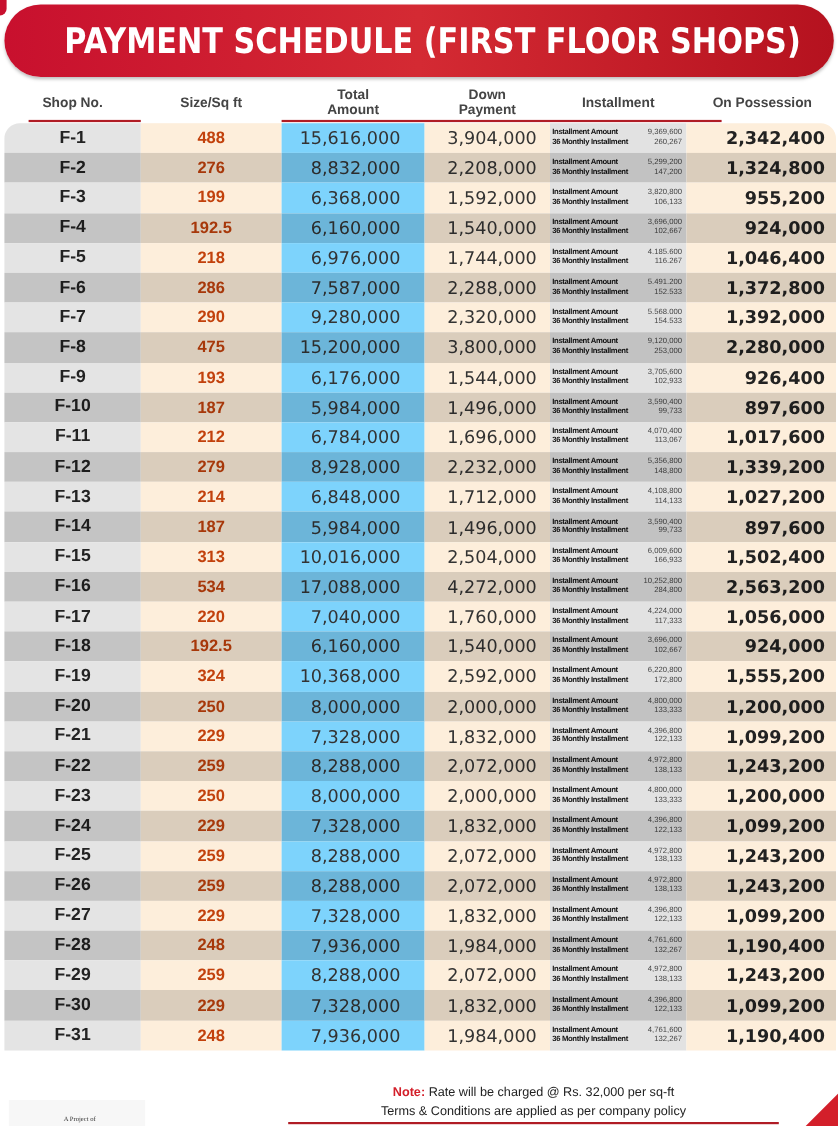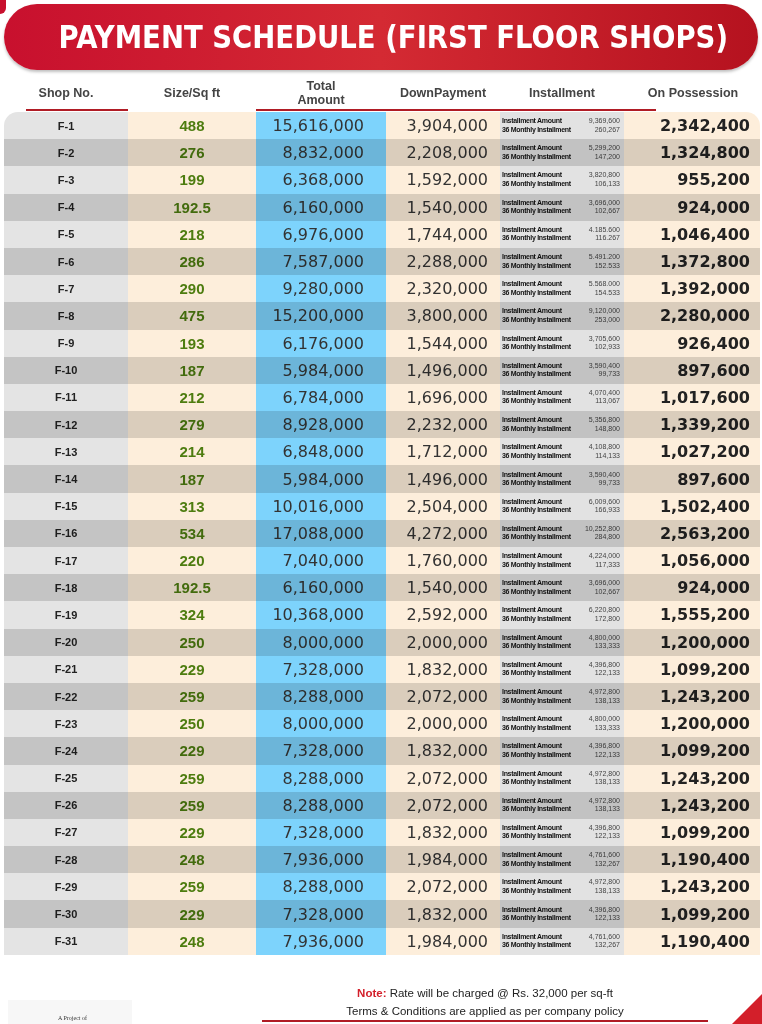--- a/index.html
+++ b/index.html
@@ -20,22 +20,22 @@
 
   .header-row { position: absolute; top: 74px; left: 0; width: 762px; height: 38px; }
   .hcell { position: absolute; top: 0; height: 38px; display: flex; align-items: center; justify-content: center;
     text-align: center; font-weight: bold; font-size: 12.5px; line-height: 14px; color: #444; }
   .hline { position: absolute; top: 109px; height: 2px; background: #b01c25; }
 
   .table { position: absolute; left: 4px; top: 112px; width: 756px; }
   .row { position: relative; height: 27.2px; display: flex; }
   .row.alt .c { filter: brightness(0.86); }
   .c { height: 100%; display: flex; align-items: center; font-weight: bold; }
-  .c-shop { width: 124px; background: #e4e4e4; justify-content: center; font-size: 11px; color: #222; }
-  .c-size { width: 128px; background: #fdeedb; justify-content: center; font-size: 15px; color: #4d7c0f; }
+  .c-shop { width: 124px; background: #e4e4e4; justify-content: center; font-size: 16px; color: #222; }
+  .c-size { width: 128px; background: #fdeedb; justify-content: center; font-size: 15px; color: #c2410c; }
   .c-total { width: 130px; background: #7dd3fc; justify-content: flex-end; padding-right: 22px; font-size: 16px; color: #333; font-weight: normal; font-family: "DejaVu Sans", sans-serif; }
   .c-down { width: 114px; background: #fdeedb; justify-content: flex-end; padding-right: 12px; font-size: 16px; color: #333; font-weight: normal; font-family: "DejaVu Sans", sans-serif; }
   .c-inst { width: 124px; background: #e2e2e2; padding: 0 4px 0 2px; flex-direction: column; justify-content: center; }
   .c-poss { width: 136px; background: #fdeedb; justify-content: flex-end; padding-right: 10px; font-size: 16px; color: #222; font-family: "DejaVu Sans", sans-serif; }
   .inst-line { display: flex; justify-content: space-between; width: 100%; font-size: 7px; line-height: 8.5px; }
   .inst-label { font-weight: bold; color: #111; letter-spacing: -0.3px; }
   .inst-val { font-weight: normal; color: #444; }
   .first-row .c-shop { border-top-left-radius: 14px; }
   .first-row .c-poss { border-top-right-radius: 14px; }
 
@@ -55,21 +55,21 @@
   <span>PAYMENT SCHEDULE (FIRST FLOOR SHOPS)</span>
 </div>
 
 <div class="header-row">
   <div class="hcell" style="left:4px;width:124px;">Shop No.</div>
   <div class="hcell" style="left:128px;width:128px;">Size/Sq ft</div>
   <div class="hcell" style="left:256px;width:130px;flex-direction:column;">
     <span>Total</span>
     <span>Amount</span>
   </div>
-  <div class="hcell" style="left:386px;width:114px;flex-direction:row;">
+  <div class="hcell" style="left:386px;width:114px;flex-direction:column;">
     <span>Down</span>
     <span>Payment</span>
   </div>
   <div class="hcell" style="left:500px;width:124px;">Installment</div>
   <div class="hcell" style="left:624px;width:138px;">On Possession</div>
 </div>
 <div class="hline" style="left:26px;width:102px;"></div>
 <div class="hline" style="left:256px;width:400px;"></div>
 
 <div class="table" id="table">

